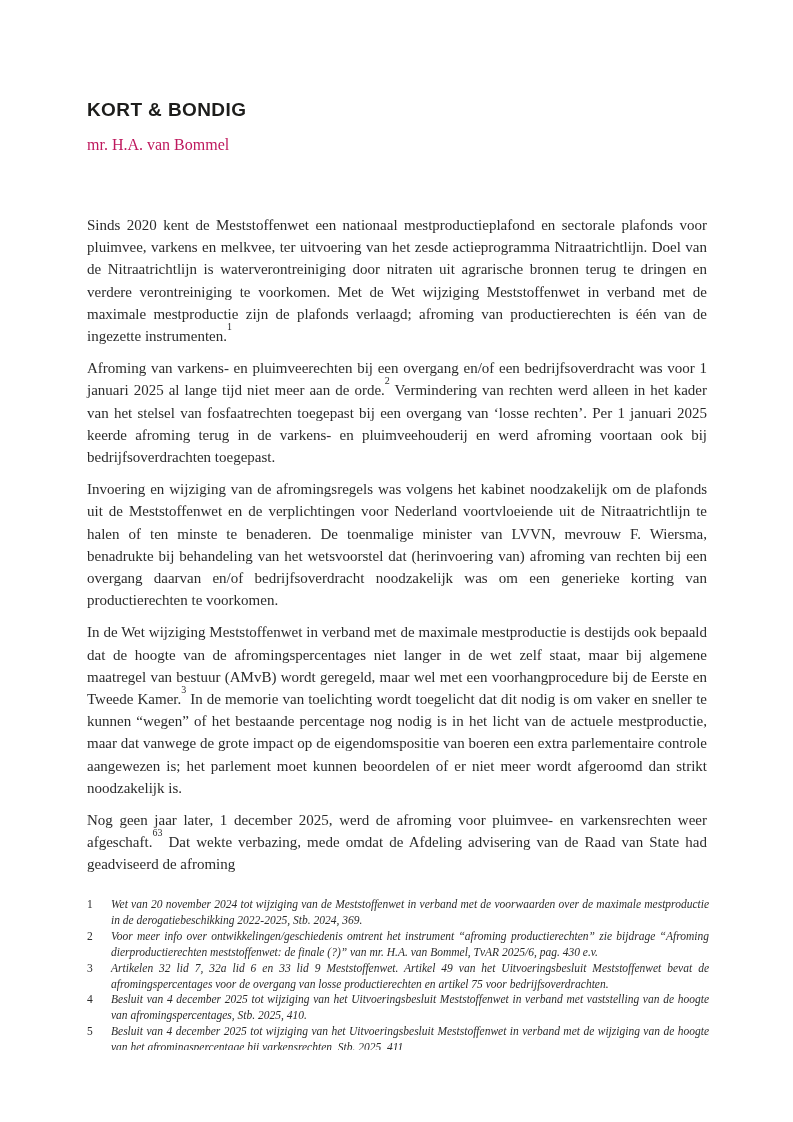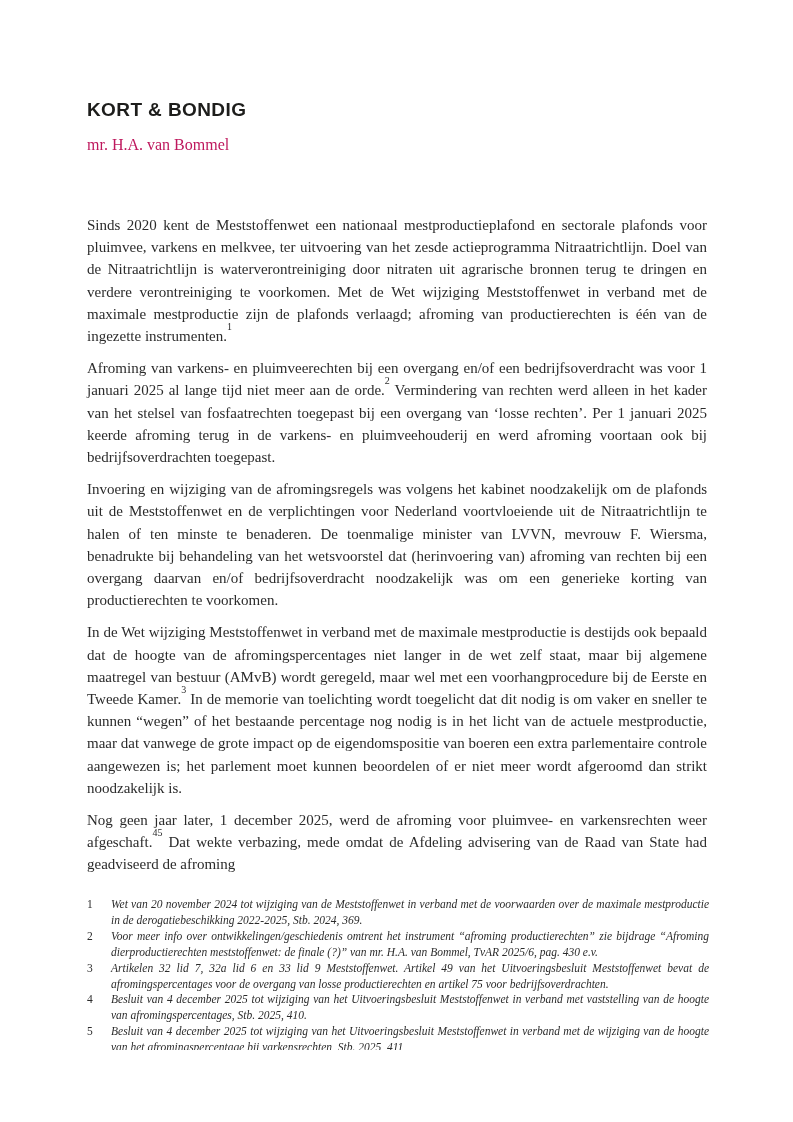--- a/index.html
+++ b/index.html
@@ -104,21 +104,21 @@
 
 <div class="page">
   <div class="content">
     <div class="kicker">KORT &amp; BONDIG</div>
     <div class="author">mr. H.A. van Bommel</div>
     <div class="article-body">
         <p>Sinds 2020 kent de Meststoffenwet een nationaal mestproductieplafond en sectorale plafonds voor pluimvee, varkens en melkvee, ter uitvoering van het zesde actieprogramma Nitraatrichtlijn. Doel van de Nitraatrichtlijn is waterverontreiniging door nitraten uit agrarische bronnen terug te dringen en verdere verontreiniging te voorkomen. Met de Wet wijziging Meststoffenwet in verband met de maximale mestproductie zijn de plafonds verlaagd; afroming van productierechten is één van de ingezette instrumenten.<sup>1</sup></p>
         <p>Afroming van varkens- en pluimveerechten bij een overgang en/of een bedrijfsoverdracht was voor 1 januari 2025 al lange tijd niet meer aan de orde.<sup>2</sup> Vermindering van rechten werd alleen in het kader van het stelsel van fosfaatrechten toegepast bij een overgang van ‘losse rechten’. Per 1 januari 2025 keerde afroming terug in de varkens- en pluimveehouderij en werd afroming voortaan ook bij bedrijfsoverdrachten toegepast.</p>
         <p>Invoering en wijziging van de afromingsregels was volgens het kabinet noodzakelijk om de plafonds uit de Meststoffenwet en de verplichtingen voor Nederland voortvloeiende uit de Nitraatrichtlijn te halen of ten minste te benaderen. De toenmalige minister van LVVN, mevrouw F. Wiersma, benadrukte bij behandeling van het wetsvoorstel dat (herinvoering van) afroming van rechten bij een overgang daarvan en/of bedrijfsoverdracht noodzakelijk was om een generieke korting van productierechten te voorkomen.</p>
         <p>In de Wet wijziging Meststoffenwet in verband met de maximale mestproductie is destijds ook bepaald dat de hoogte van de afromingspercentages niet langer in de wet zelf staat, maar bij algemene maatregel van bestuur (AMvB) wordt geregeld, maar wel met een voorhangprocedure bij de Eerste en Tweede Kamer.<sup>3</sup> In de memorie van toelichting wordt toegelicht dat dit nodig is om vaker en sneller te kunnen “wegen” of het bestaande percentage nog nodig is in het licht van de actuele mestproductie, maar dat vanwege de grote impact op de eigendomspositie van boeren een extra parlementaire controle aangewezen is; het parlement moet kunnen beoordelen of er niet meer wordt afgeroomd dan strikt noodzakelijk is.</p>
-        <p>Nog geen jaar later, 1 december 2025, werd de afroming voor pluimvee- en varkensrechten weer afgeschaft.<sup>45</sup> Dat wekte verbazing, mede omdat de Afdeling advisering van de Raad van State had geadviseerd de afroming</p>
+        <p>Nog geen jaar later, 1 december 2025, werd de afroming voor pluimvee- en varkensrechten weer afgeschaft.<sup>63</sup> Dat wekte verbazing, mede omdat de Afdeling advisering van de Raad van State had geadviseerd de afroming</p>
       </div>
   </div>
 
   <div class="footnotes">
       <div class="footnote">
         <span class="fn-num">1</span>
         <span class="fn-text">Wet van 20 november 2024 tot wijziging van de Meststoffenwet in verband met de voorwaarden over de maximale mestproductie in de derogatiebeschikking 2022-2025, Stb. 2024, 369.</span>
       </div>
       <div class="footnote">
         <span class="fn-num">2</span>

